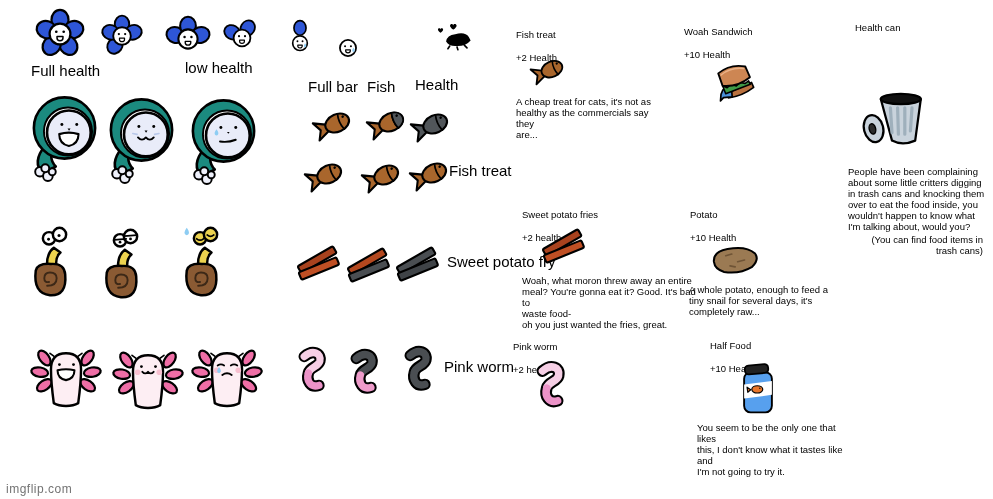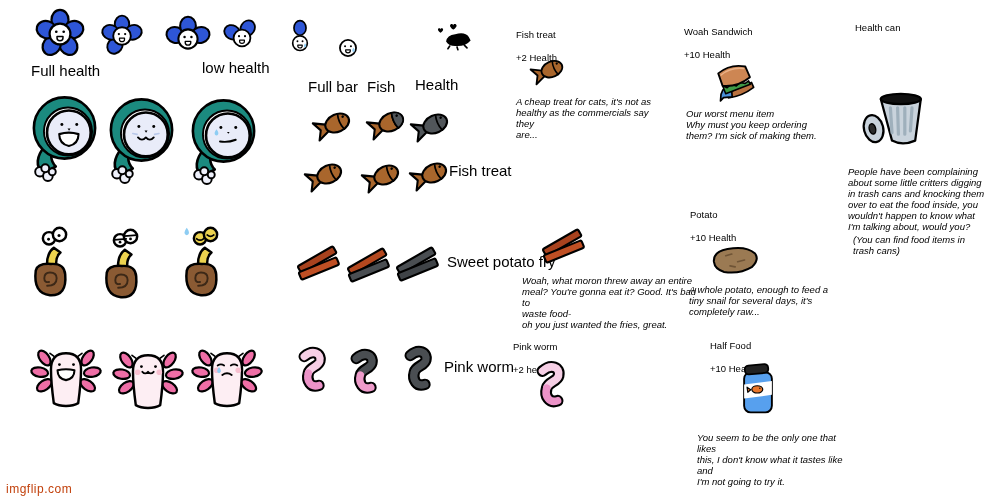--- a/index.html
+++ b/index.html
@@ -3,23 +3,23 @@
 <meta charset="utf-8">
 <style>
   html,body{margin:0;padding:0;background:#fff;}
   #canvas{position:relative;width:993px;height:499px;background:#ffffff;overflow:hidden;
           font-family:"Liberation Sans", sans-serif;color:#000;}
   .abs{position:absolute;}
   svg{overflow:visible;display:block;}
   svg *{stroke-linejoin:round;stroke-linecap:round;}
   .lbl{font-size:15px;line-height:10px;white-space:pre;}
   .title{font-size:9.5px;line-height:11.5px;white-space:pre-line;}
-  .txt{font-size:9.5px;line-height:11px;white-space:pre-line;font-style:italic;}
-  .note{font-size:9.5px;line-height:11px;font-style:italic;white-space:pre-line;}
-  .wm{font-size:12px;color:#c2410c;letter-spacing:.5px;}
+  .txt{font-size:9.5px;line-height:11px;white-space:pre-line;}
+  .note{font-size:9.5px;line-height:11px;white-space:pre-line;text-align:right;}
+  .wm{font-size:12px;color:#737373;letter-spacing:.5px;}
 </style>
 </head>
 <body>
 
 <div id="canvas">
 
   <svg width="0" height="0" class="abs" aria-hidden="true">
     <defs>
       <g id="petal">
           <ellipse cx="35" cy="16" rx="11.5" ry="13.5" fill="#2e56d6" stroke="#000" stroke-width="3"></ellipse>
@@ -123,21 +123,21 @@
     <use href="#tear" transform="translate(30,36)"></use>
   </svg>
   <svg class="abs" style="left:337px;top:37px;width:22px;height:22px" viewBox="0 0 30 30">
     <circle cx="15" cy="15" r="11" fill="#fff" stroke="#000" stroke-width="2.4"></circle>
     <circle cx="11" cy="12.5" r="1.4"></circle>
       <circle cx="19" cy="12.5" r="1.4"></circle>
     <path d="M11.8,17.5 h6.4 v1.4 a3.2,2.8 0 0 1 -6.4,0 z" fill="#fff" stroke="#000" stroke-width="1.6"></path>
     <use href="#tear" transform="translate(22.5,14.5) scale(0.9)"></use>
   </svg>
   <div class="abs lbl" style="left:31px;top:66px">Full health</div>
-  <div class="abs lbl" style="left:202px;top:63px">low health</div>
+  <div class="abs lbl" style="left:185px;top:63px">low health</div>
 
   <svg class="abs" style="left:437px;top:23px;width:40px;height:26px" viewBox="0 0 44 28">
     <use href="#heart" transform="translate(0,5) scale(0.75)"></use>
     <use href="#heart" transform="translate(13,0) scale(0.95)"></use>
     <path d="M10,20 Q11,13 20,12 Q31,9 35,15 L37,19 Q31,26 20,25 Q13,25 10,20 Z" fill="#000"></path>
     <path d="M14,25 l-2,3 M22,26 l1,3 M30,24 l3,3" stroke="#000" stroke-width="1.8"></path>
   </svg>
 
   <svg class="abs" style="left:26px;top:93px;width:70px;height:91px" viewBox="0 0 80 104">
     <use href="#catbase"></use>
@@ -282,43 +282,44 @@
   </div>
   <svg class="abs" style="left:712px;top:57px;width:48px;height:50px" viewBox="0 0 62 62">
     <g transform="rotate(-16 31 31)">
       <path d="M14,42 L50,37 L51,44 Q33,51 16,48 Z" fill="#b9713f" stroke="#000" stroke-width="2.2"></path>
       <path d="M12,36 L23,38 L21,48 L10,46 L5,49 L8,41 Z" fill="#4a90d9" stroke="#000" stroke-width="2.2"></path>
       <path d="M13,31 l5,4 l6,-3 l6,4 l6,-3 l6,3 l5,-2 l1,5 l-34,3 z" fill="#3f9b47" stroke="#000" stroke-width="2"></path>
       <path d="M12,14 Q30,6 48,15 L50,30 Q31,38 13,31 Z" fill="#cd8653" stroke="#000" stroke-width="2.4"></path>
       <path d="M15,17 Q30,10.5 45,17" fill="none" stroke="#e9b288" stroke-width="2"></path>
     </g>
   </svg>
-  <div class="abs txt" style="left:686px;top:108px;width:155px">Our worst menu item
-Why must you keep ordering
-them? I'm sick of making them.</div>
 
   <div class="abs title" style="left:855px;top:22px">Health can</div>
   <svg class="abs" style="left:860px;top:83px;width:64px;height:80px" viewBox="0 0 80 96">
     <path d="M26,18 L76,18 L69,70 Q53,77 40,70 Z" fill="#c9d3dc" stroke="#000" stroke-width="2.8"></path>
     <ellipse cx="51" cy="18" rx="25" ry="6.5" fill="#101010" stroke="#000" stroke-width="2.8"></ellipse>
     <path d="M38,29 L40,60 M47,29 L48,62 M56,29 L56,62 M65,29 L63,58" stroke="#9fb0bc" stroke-width="4" fill="none"></path>
     <g transform="rotate(-14 17 55)">
       <ellipse cx="17" cy="55" rx="12" ry="17" fill="#c9d3dc" stroke="#000" stroke-width="2.8"></ellipse>
       <ellipse cx="15.5" cy="55" rx="4" ry="6.5" fill="#2b2b2b" stroke="#000" stroke-width="1.8"></ellipse>
     </g>
   </svg>
   <div class="abs txt" style="left:848px;top:166px;width:148px">People have been complaining
 about some little critters digging
 in trash cans and knocking them
 over to eat the food inside, you
 wouldn't happen to know what
 I'm talking about, would you?</div>
   <div class="abs note" style="left:853px;top:234px;width:130px">(You can find food items in
 trash cans)</div>
 
+  <div class="abs title" style="left:522px;top:197px">
+    <div>Sweet potato fries</div>
+    <div>+2 health</div>
+  </div>
   <svg class="abs" style="left:540px;top:228px;width:46px;height:40px" viewBox="0 0 52 44">
     <use href="#stick" transform="translate(25,16) rotate(-30)" style="color:#a8421e"></use>
     <use href="#stick" transform="translate(27,26) rotate(-22)" style="color:#bf4f24"></use>
   </svg>
   <div class="abs txt" style="left:522px;top:275px;width:175px">Woah, what moron threw away an entire
 meal? You're gonna eat it? Good. It's bad to
 waste food-
 oh you just wanted the fries, great.</div>
 
   <div class="abs title" style="left:690px;top:197px">
@@ -348,19 +349,19 @@
     <div>+10 Health</div>
   </div>
   <svg class="abs" style="left:739px;top:361px;width:38px;height:56px" viewBox="0 0 52 72">
     <rect x="7" y="13" width="38" height="55" rx="9" fill="#57a0ee" stroke="#000" stroke-width="2.6"></rect>
     <path d="M7,30 L45,25 L45,44 L7,49 Z" fill="#fff"></path>
     <rect x="8" y="3" width="32" height="12" rx="5" fill="#222" stroke="#000" stroke-width="2.4" transform="rotate(-5 24 9)"></rect>
     <path d="M16,37 l-5,-3.5 l1,7 z" fill="#e8762c" stroke="#000" stroke-width="1.6"></path>
     <ellipse cx="25" cy="36.5" rx="7.5" ry="5" fill="#e8762c" stroke="#000" stroke-width="1.6"></ellipse>
     <circle cx="28.5" cy="35" r="0.9"></circle>
   </svg>
-  <div class="abs txt" style="left:697px;top:432px;width:155px">You seem to be the only one that likes
+  <div class="abs txt" style="left:697px;top:422px;width:155px">You seem to be the only one that likes
 this, I don't know what it tastes like and
 I'm not going to try it.</div>
 
   <div class="abs wm" style="left:6px;top:482px">imgflip.com</div>
 
 </div>
 
 </body></html>

